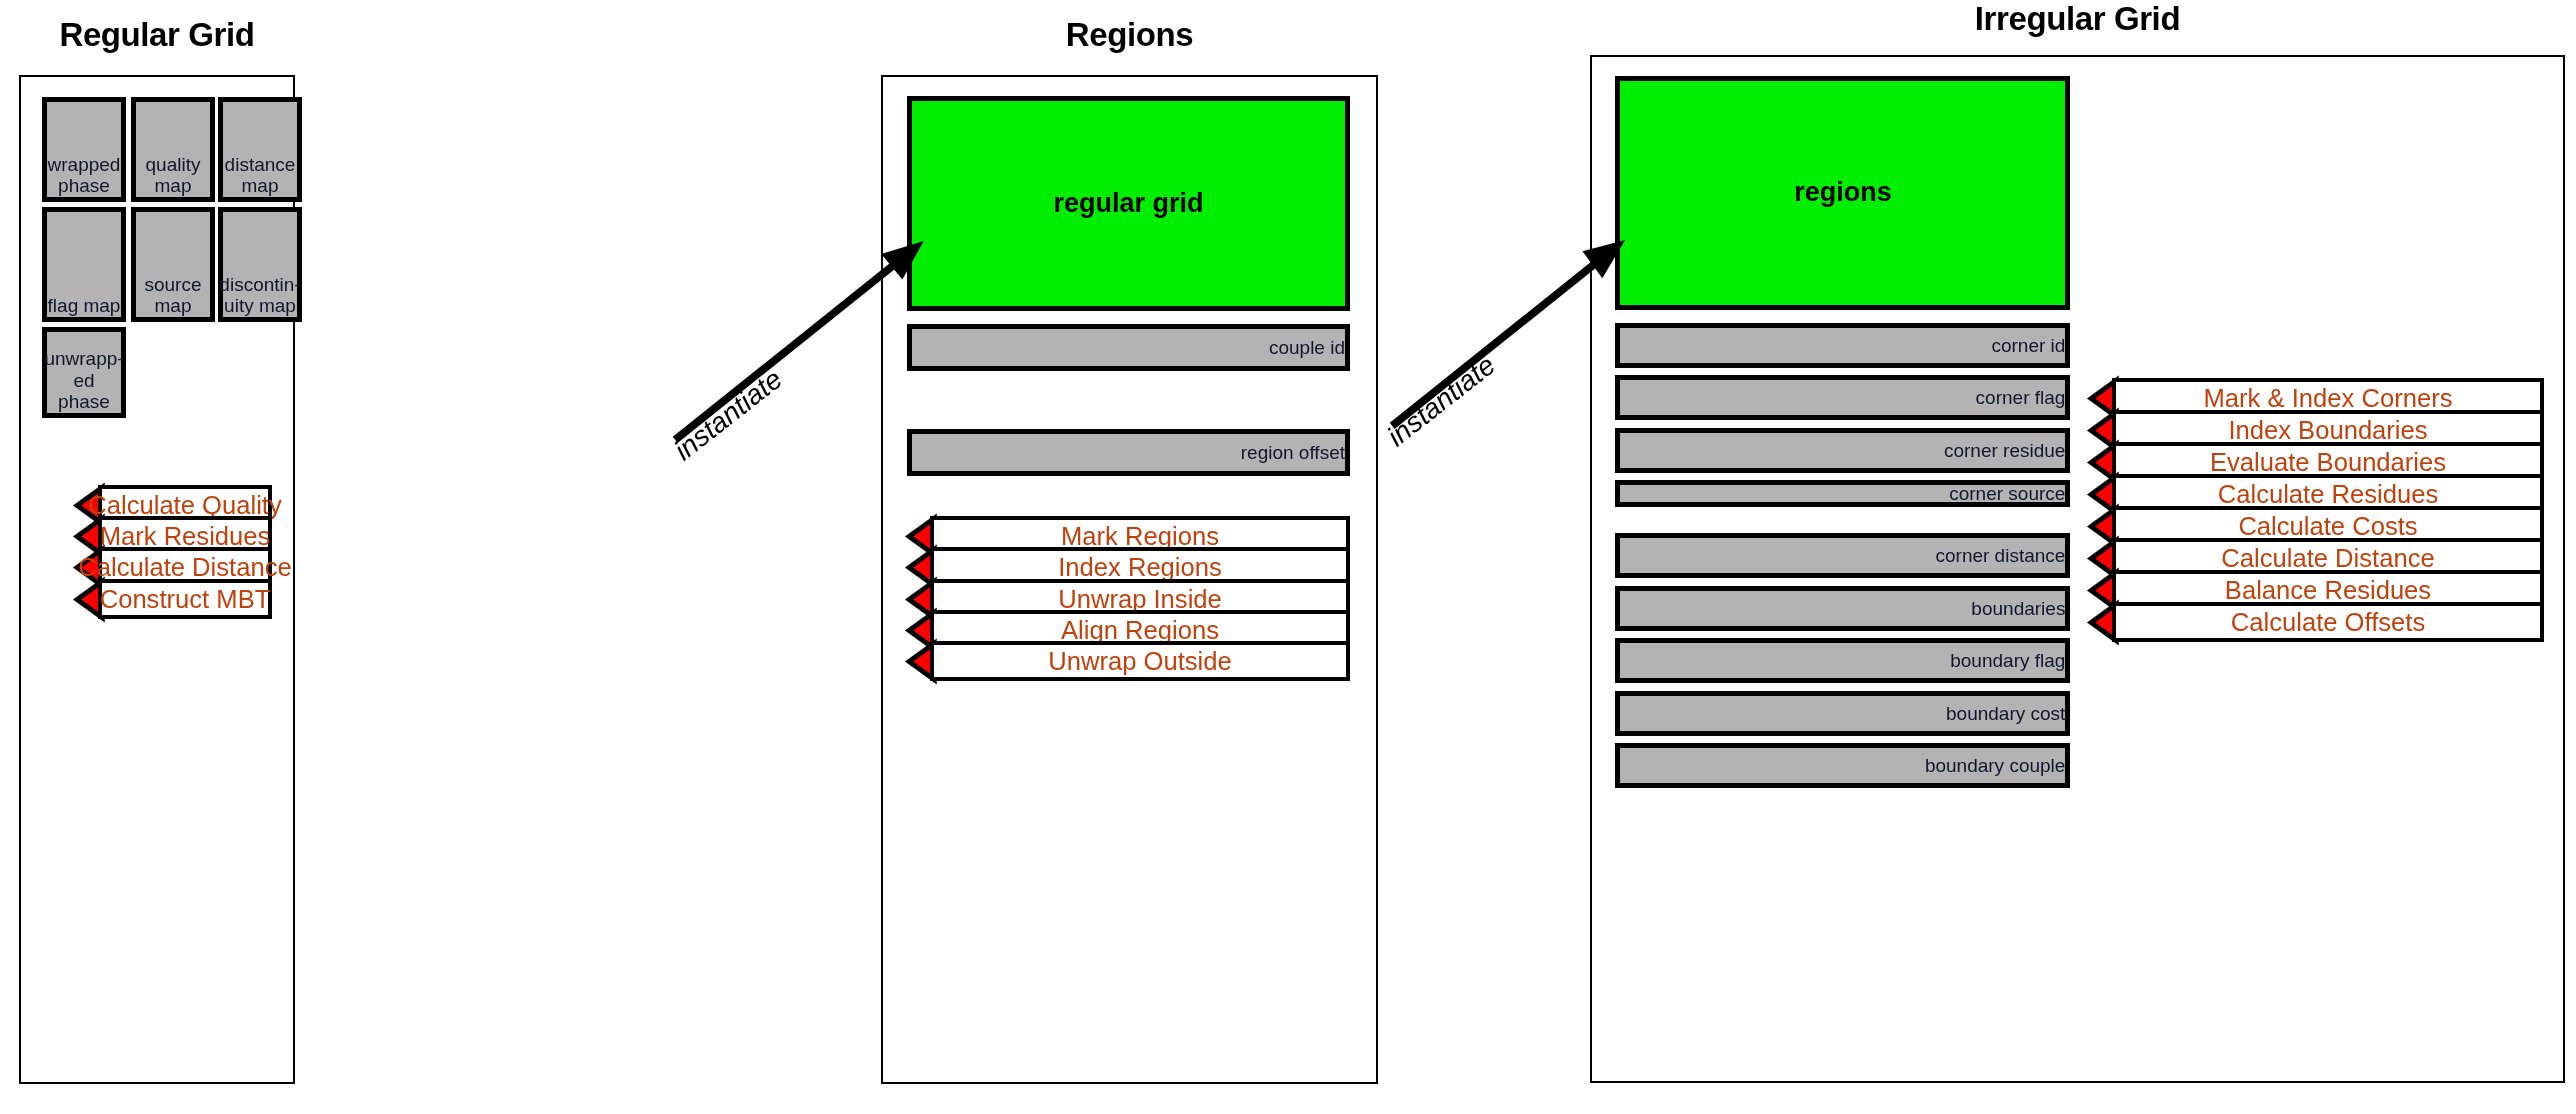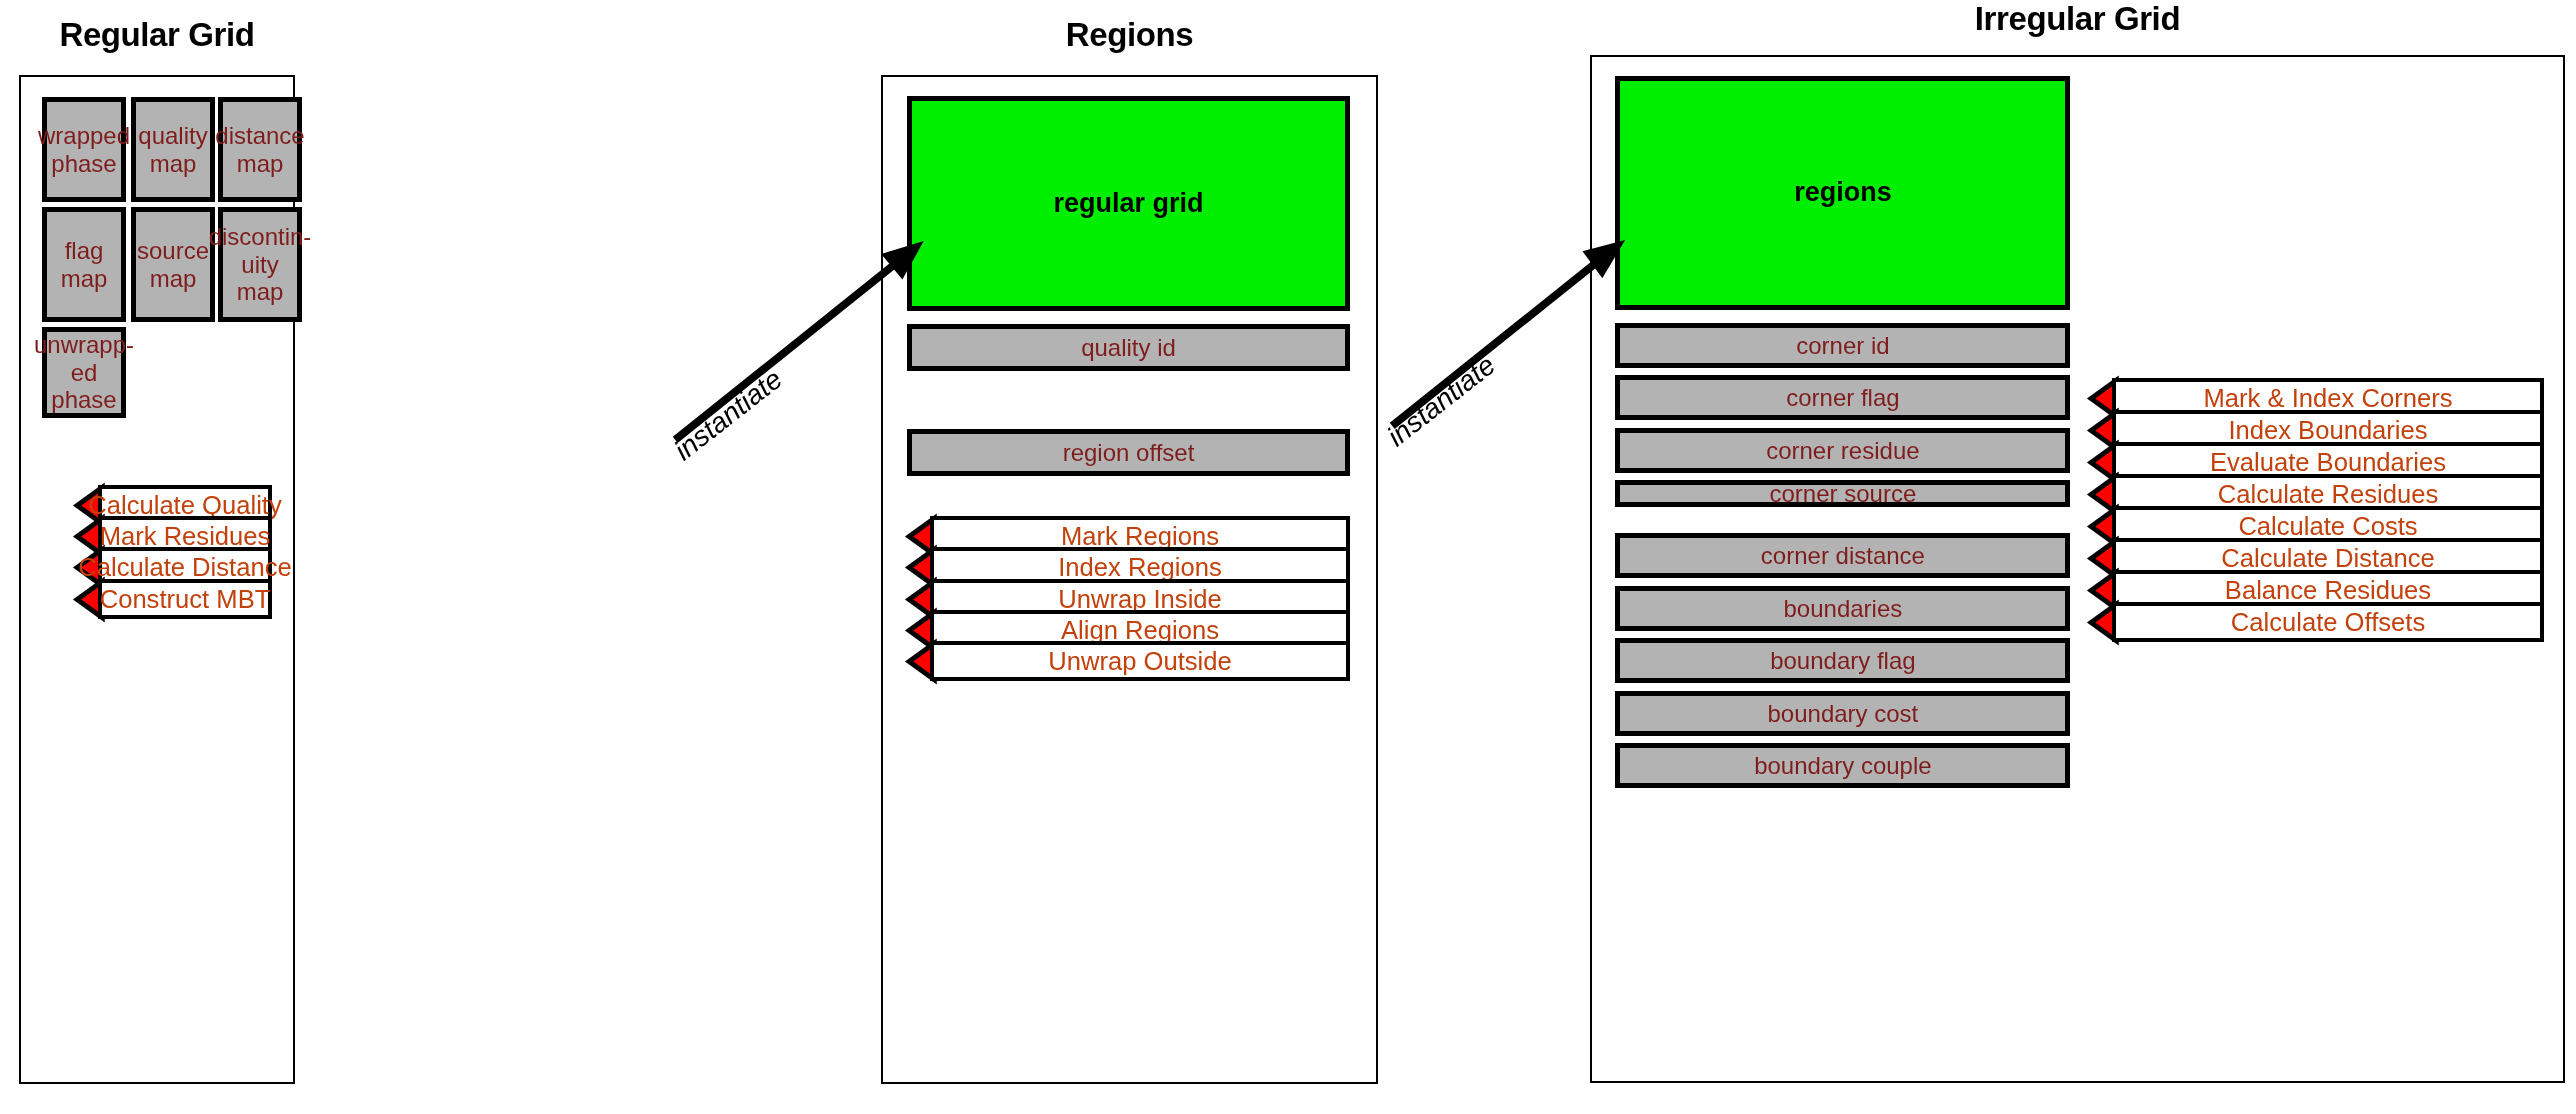--- a/index.html
+++ b/index.html
@@ -39,25 +39,25 @@
   }
 
   
   .attr {
     position: absolute;
     background: #b3b3b3;
     border: 5px solid #000;
     box-sizing: border-box;
     display: flex;
     align-items: center;
-    justify-content: center;
+    justify-content: flex-end;
     text-align: center;
-    font-size: 24px;
+    font-size: 19px;
     line-height: 1.14;
-    color: #7f1d1d;
+    color: #0f172a;
   }
 
   
   .green {
     position: absolute;
     background: #00ee00;
     border: 5px solid #000;
     box-sizing: border-box;
     display: flex;
     align-items: center;
@@ -188,21 +188,21 @@
 
   <div class="col-title" style="left:881px; top:15.6px; width:497px;">Regions</div>
 
   <div class="class-box" style="left:881px; top:75px; width:497px; height:1009px; border-width:2.8px;">
 
     <div class="green" style="left:24px; top:18.5px; width:443px; height:215px;">
       <span>regular grid</span>
     </div>
 
     <div class="attr" style="left:24px; top:247px; width:443px; height:47px;">
-      <span>quality id</span>
+      <span>couple id</span>
     </div>
     <div class="attr" style="left:24px; top:352px; width:443px; height:47px;">
       <span>region offset</span>
     </div>
 
     <div class="method" style="left:24px; top:439px; width:443px;">
       <svg class="arrowhead" viewBox="0 0 40 60">
         <polygon points="3,30 39,4 39,56" fill="#ff0000" stroke="#000000" stroke-width="7" stroke-linejoin="miter"></polygon>
       </svg>
       <div class="mbody">

